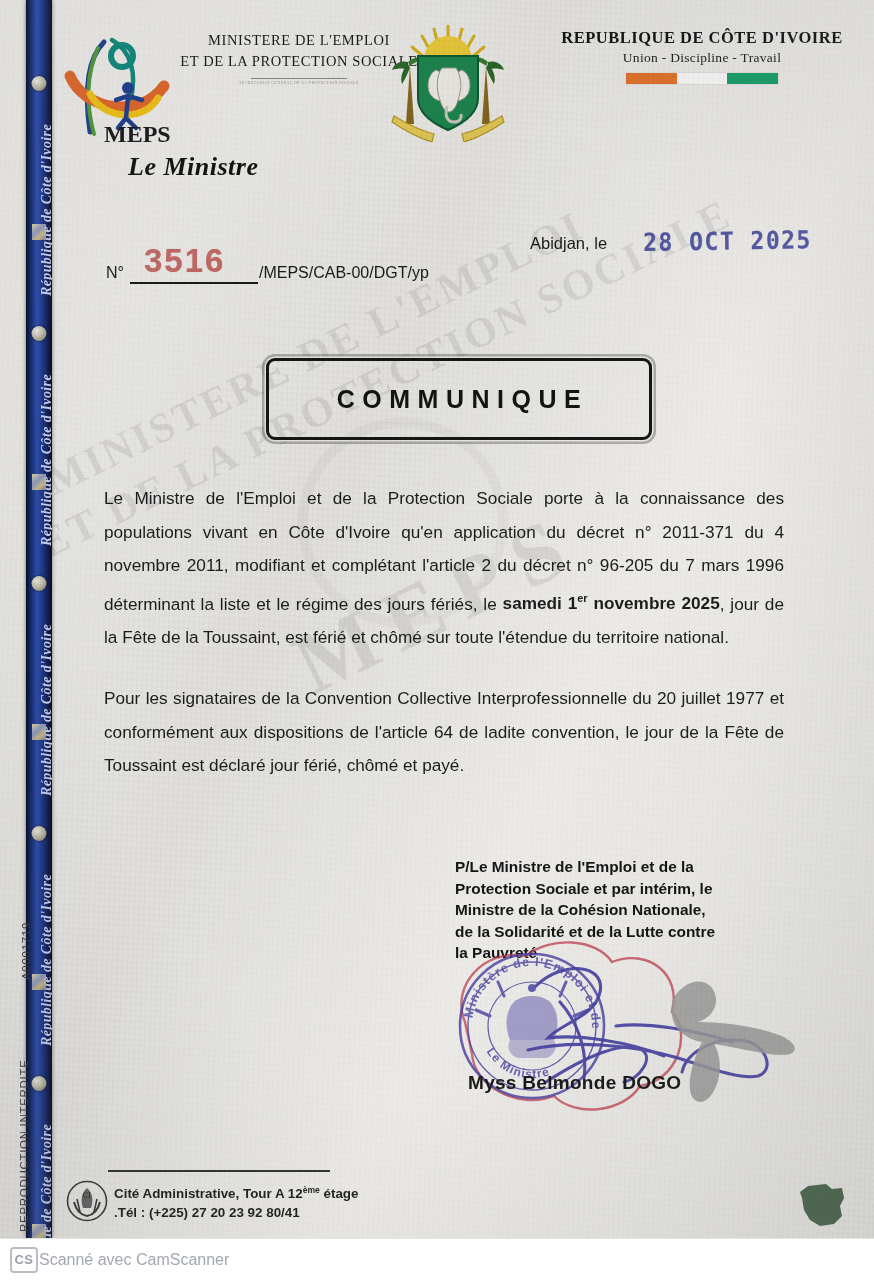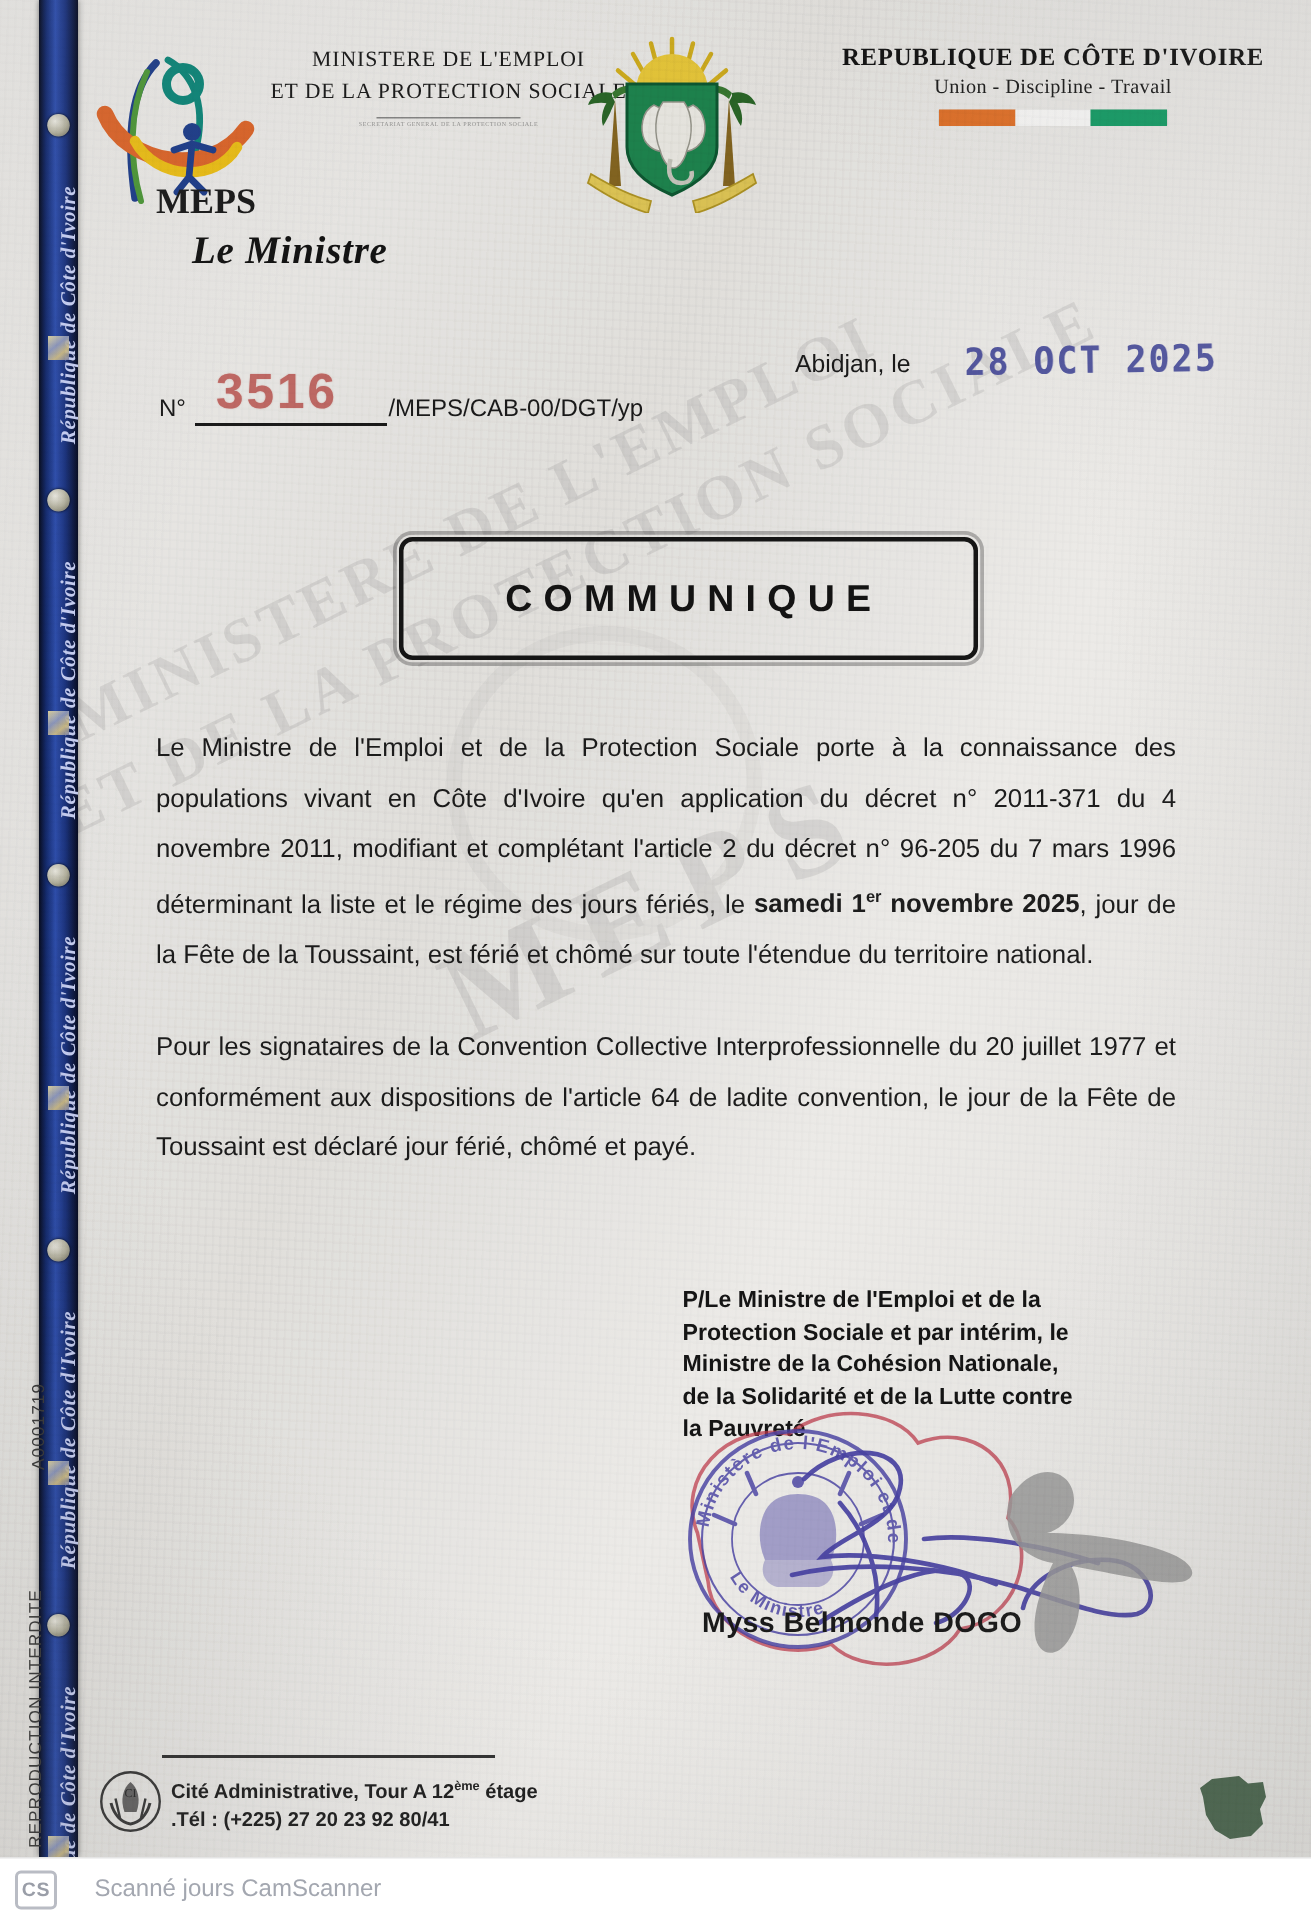--- a/index.html
+++ b/index.html
@@ -437,21 +437,21 @@
     height: 26px;
     border: 2px solid #b9bcc4;
     border-radius: 4px;
     display: flex;
     align-items: center;
     justify-content: center;
     font-size: 13px;
     font-weight: bold;
     color: #9a9ea8;
     letter-spacing: .5px;
-    margin-right: 25px;
+    margin-right: 1px;
     box-sizing: border-box;
   }
   #cs-text {
     font-size: 16px;
     color: #a3a7b0;
   }
 </style>
 </head>
 <body>
 
@@ -647,16 +647,16 @@
       <path d="M12 4 L30 2 L36 7 L46 6 L48 16 L44 24 L46 34 L38 42 L24 44 L14 38 L8 28 L6 16 L4 10 Z" fill="#4e6b52"></path>
     </svg>
 
   </div>
 
   <div id="paper-texture"></div>
   <div id="vignette"></div>
 
   <div id="camscanner-bar">
     <div id="cs-logo">CS</div>
-    <div id="cs-text">Scanné jours CamScanner</div>
+    <div id="cs-text">Scanné avec CamScanner</div>
   </div>
 
 </div>
 
 </body></html>

